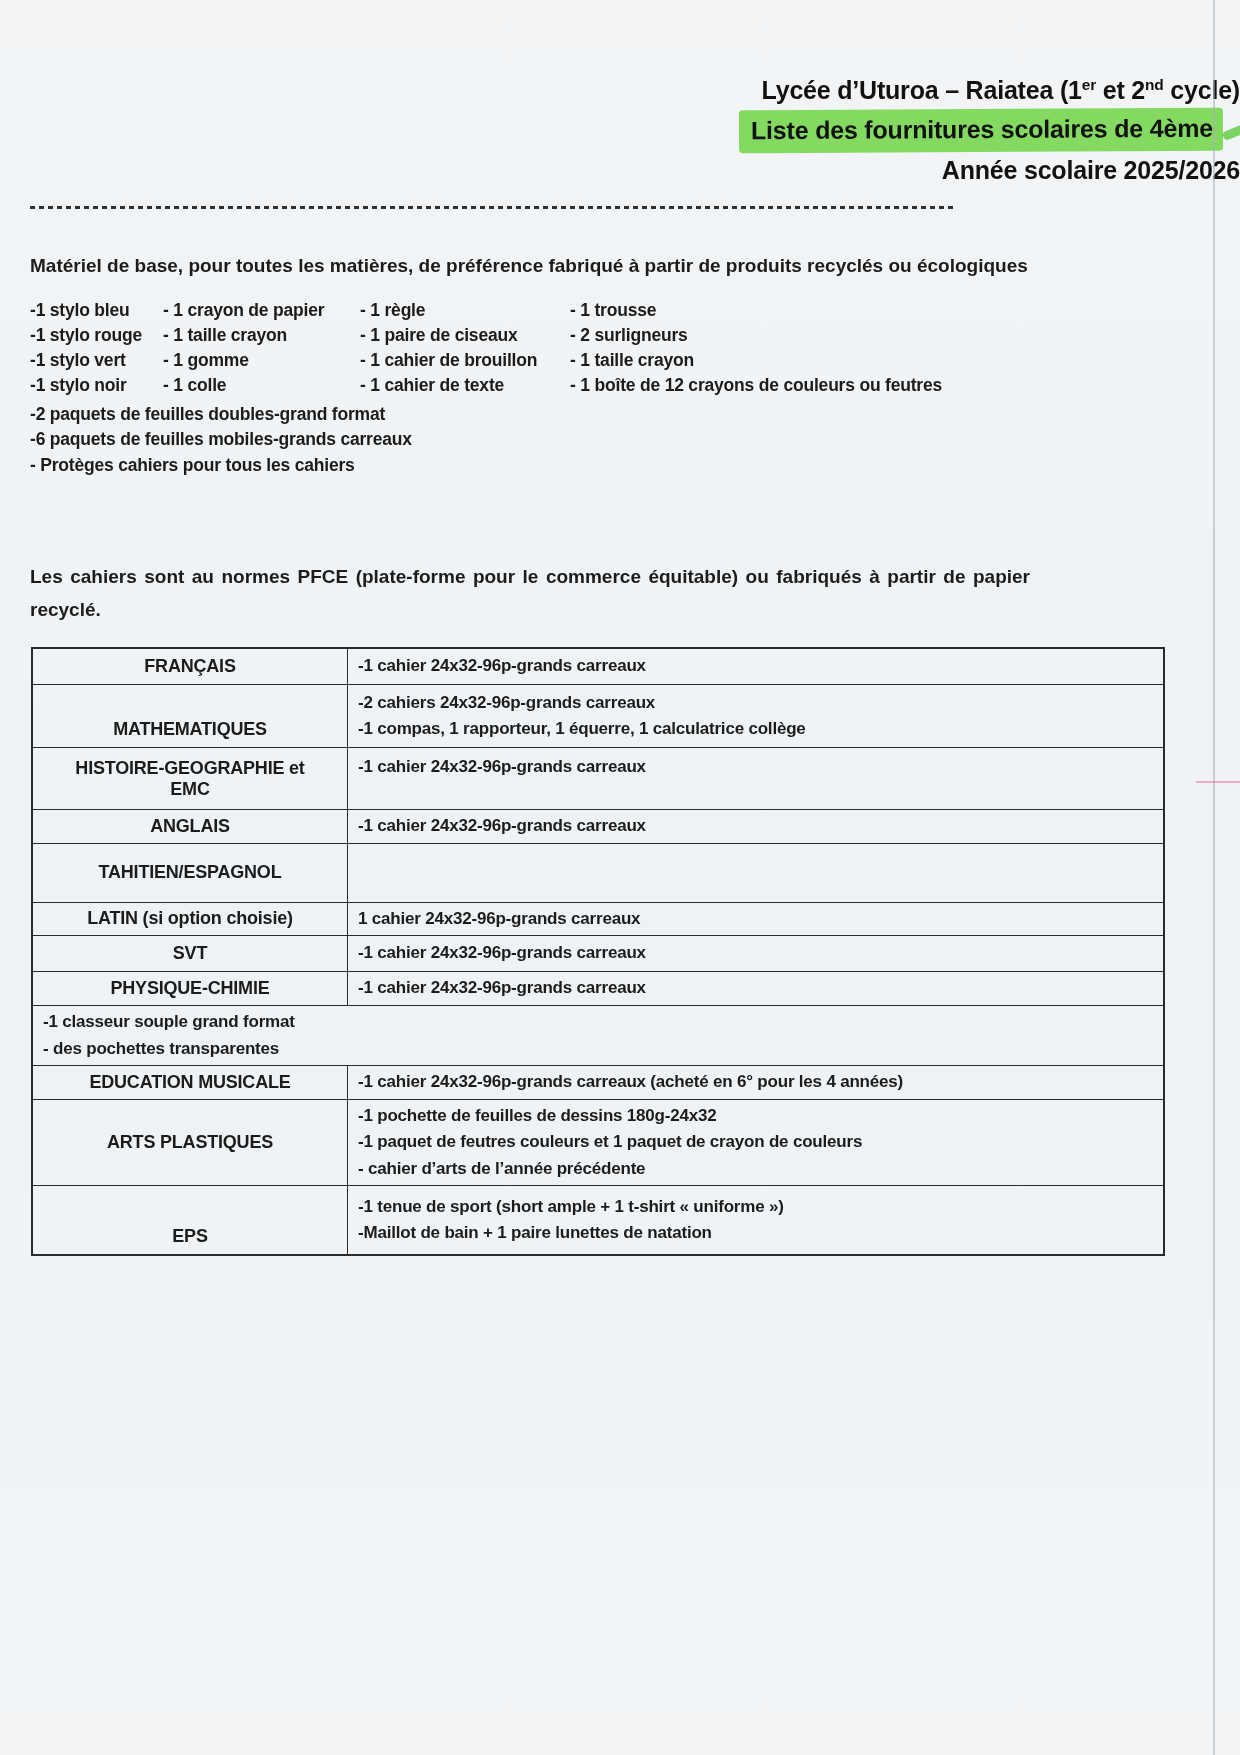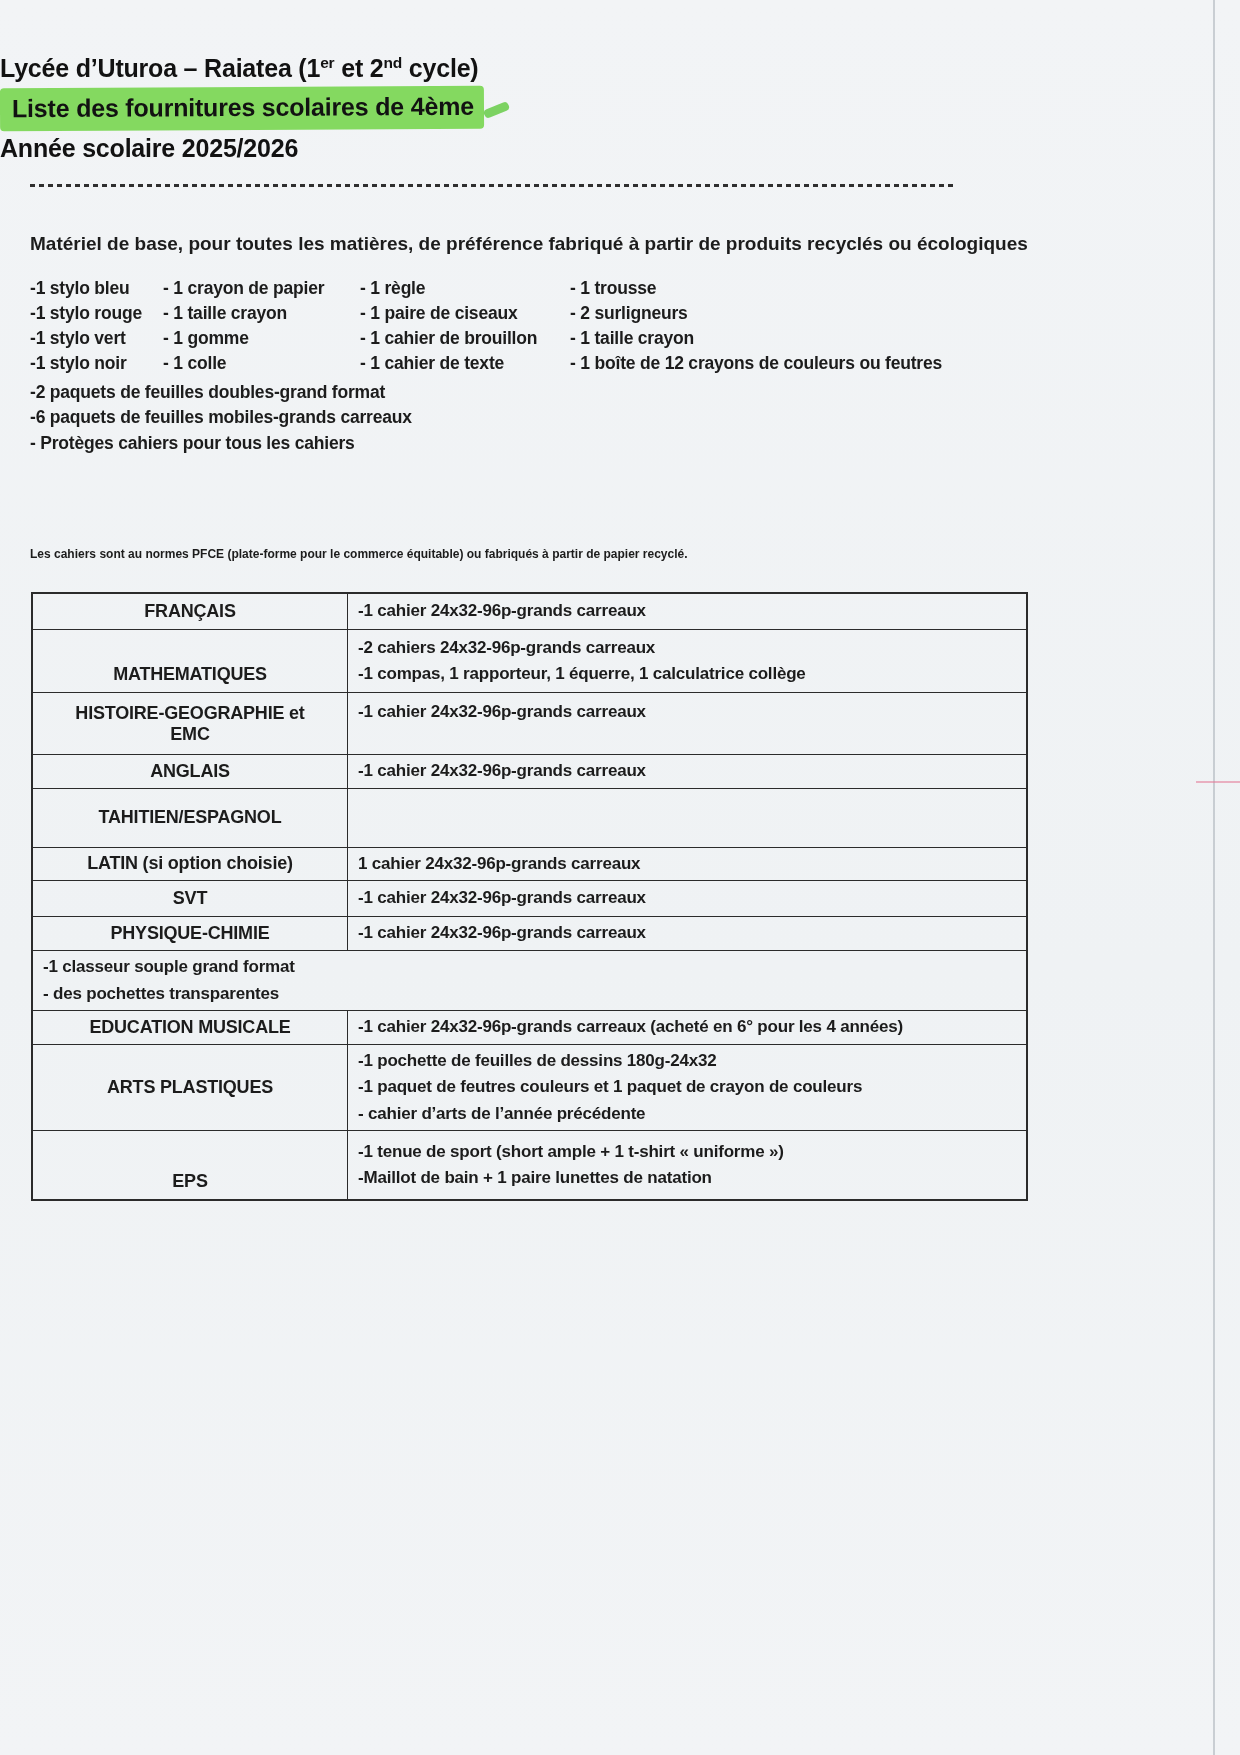--- a/index.html
+++ b/index.html
@@ -11,21 +11,21 @@
     font-family:"Liberation Sans","DejaVu Sans",sans-serif;
     font-weight:bold;
     color:#1c1c1c;
     overflow:hidden;
   }
   
   .edge-line{position:absolute;left:1213px;top:0;width:2px;height:1755px;background:rgba(168,175,183,0.55);}
   .pink-tick{position:absolute;left:1196px;top:781px;width:44px;height:2px;background:rgba(228,120,150,0.55);}
 
   
-  .header{padding-top:44px;text-align:left;font-size:25px;line-height:37px;letter-spacing:-0.2px;color:#121212;}
+  .header{padding-top:44px;text-align:right;font-size:25px;line-height:37px;letter-spacing:-0.2px;color:#121212;margin-top:22px;}
   .header sup{font-size:0.62em;vertical-align:super;}
   .hl{
     display:inline-block;
     padding:2px 10px 4px 12px;
     border-radius:4px;
     transform:rotate(-0.3deg);
   }
   .hl-tail{
     display:inline-block;
     width:9px;height:26px;
@@ -46,24 +46,24 @@
 
   .supplies{
     margin:7px 30px 0 30px;
     display:grid;
     grid-template-columns:133px 197px 210px auto;
     font-size:17.5px;line-height:24.8px;letter-spacing:-0.2px;
     white-space:nowrap;
   }
   .extras{margin:4px 30px 0 30px;font-size:17.5px;line-height:25.5px;letter-spacing:-0.2px;}
 
-  .note{margin:82px 24px 0 30px;width:1000px;font-size:12px;line-height:33px;text-align:justify;}
-
-  
-  .s-table{margin:21px 0 0 31px;width:997px;border:2px solid #2b2b2b;box-sizing:border-box;background:transparent;}
+  .note{margin:82px 24px 0 30px;width:1000px;font-size:19px;line-height:33px;text-align:justify;}
+
+  
+  .s-table{margin:21px 0 0 31px;width:1134px;border:2px solid #2b2b2b;box-sizing:border-box;background:transparent;}
   .t-row{display:flex;border-top:1px solid #2b2b2b;box-sizing:border-box;}
   .t-row:first-child{border-top:none;}
   .t-sub{
     width:315px;box-sizing:border-box;
     border-right:1px solid #2b2b2b;
     display:flex;align-items:center;justify-content:center;
     text-align:center;font-size:18px;letter-spacing:-0.2px;
     white-space:pre-line;padding:2px 8px;
   }
   .t-items{

